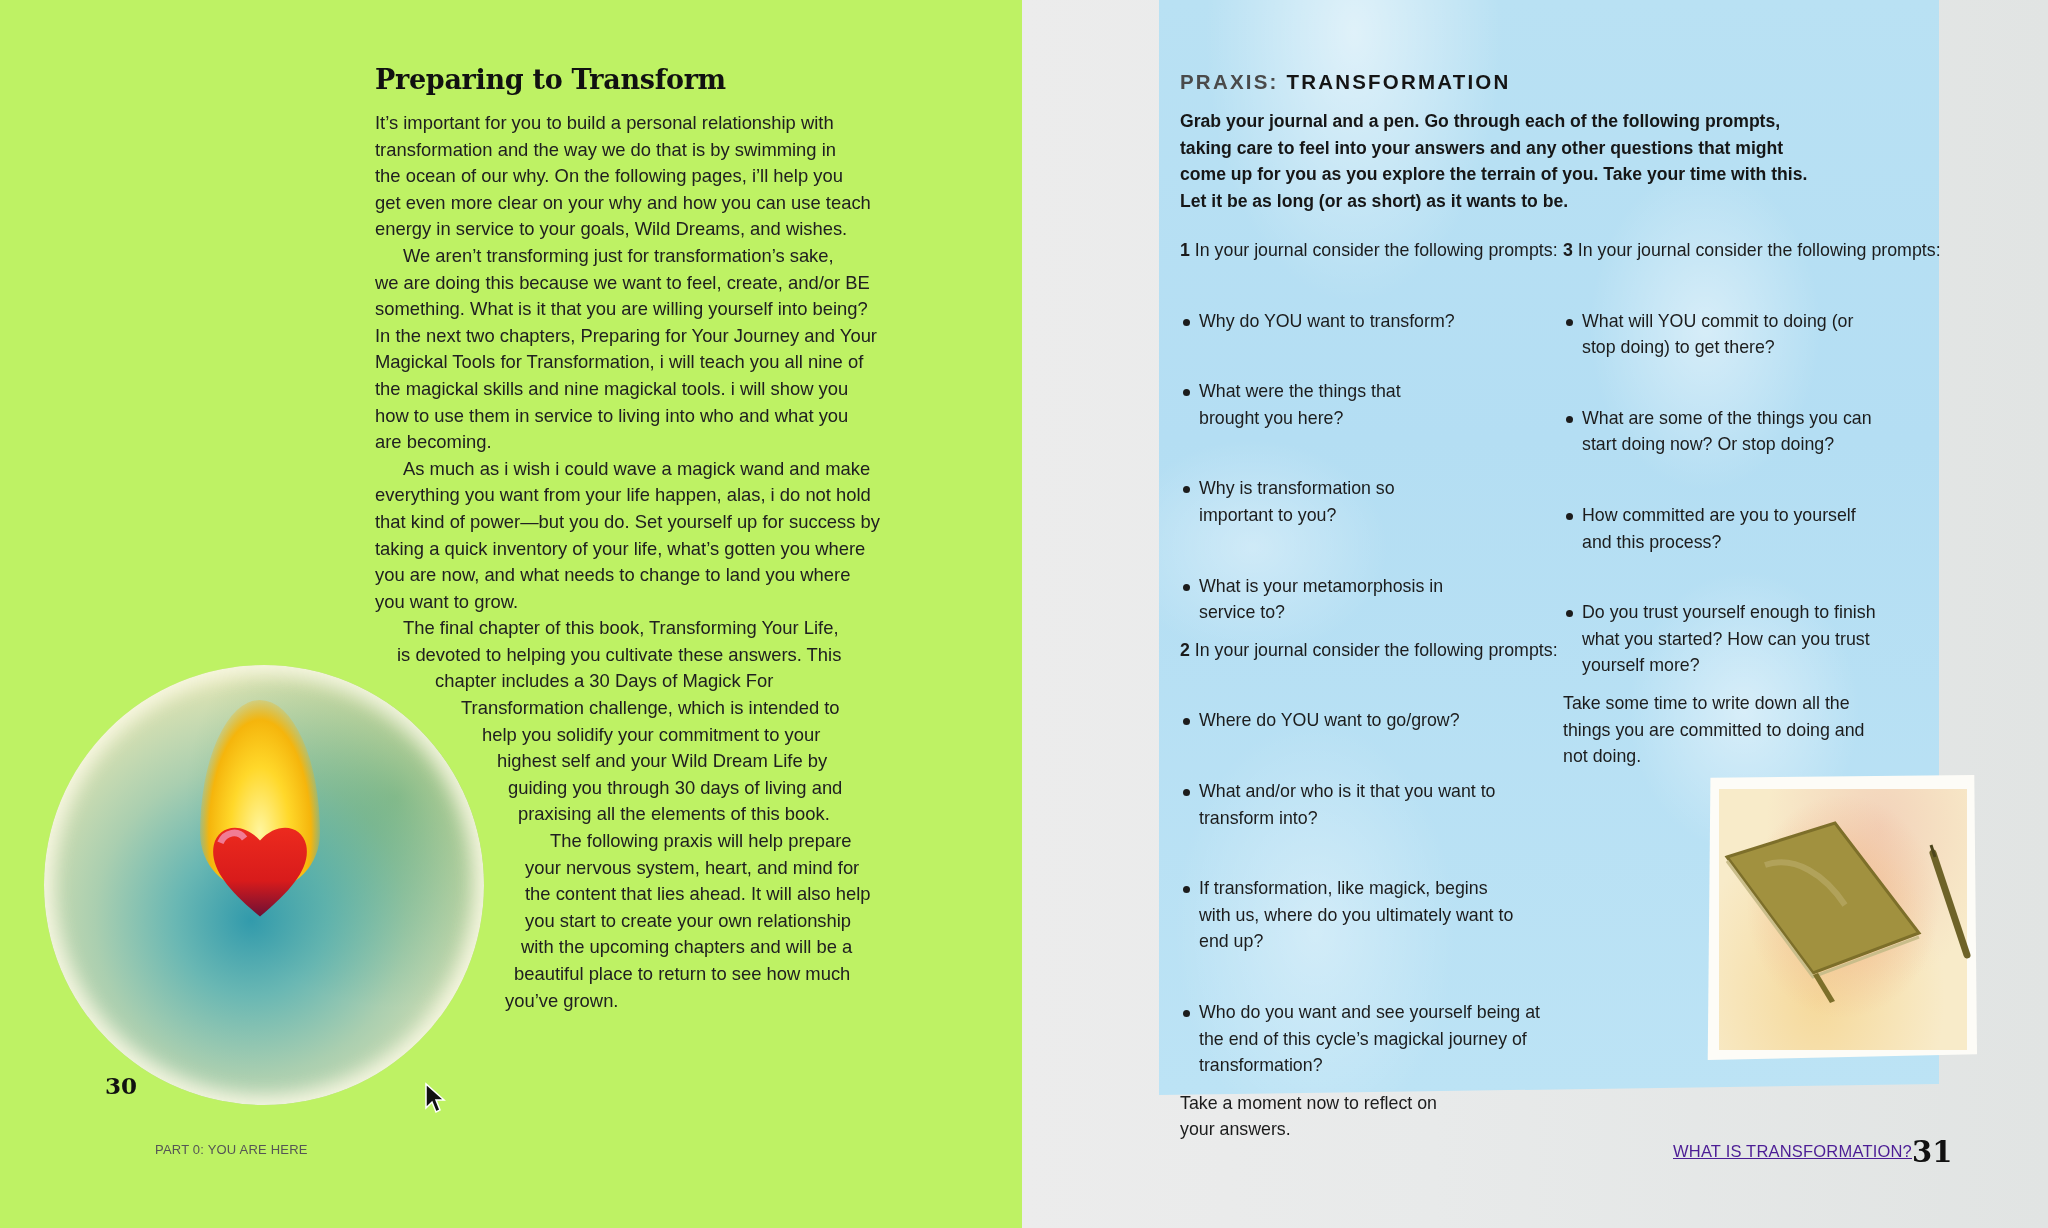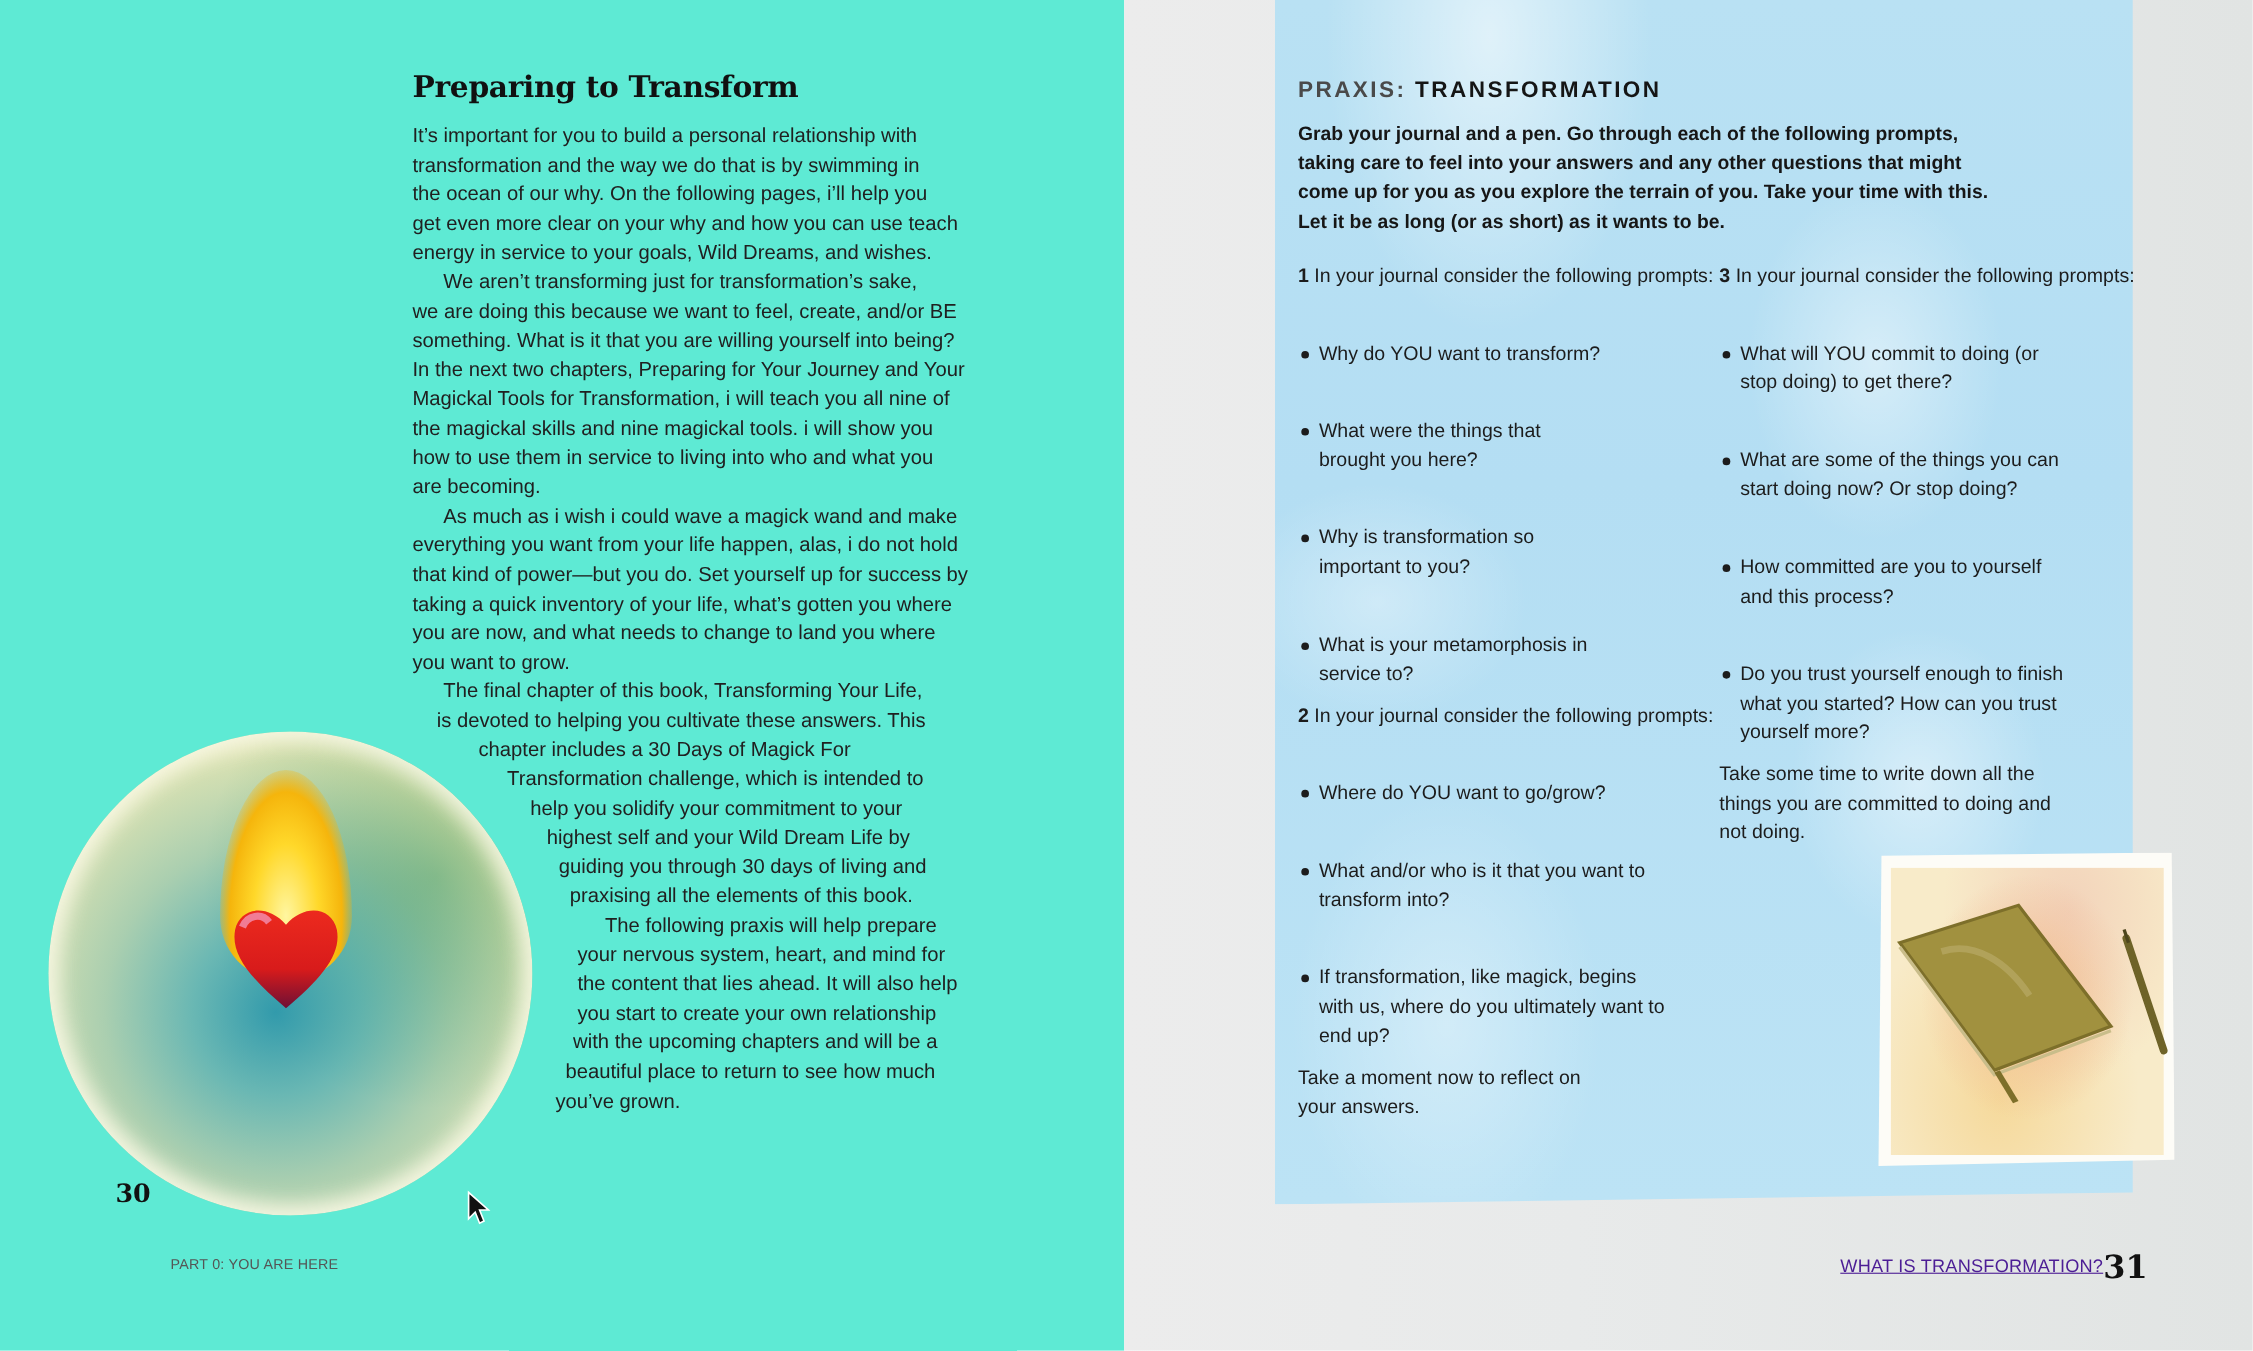--- a/index.html
+++ b/index.html
@@ -2,21 +2,21 @@
 <html><head>
 <meta charset="utf-8">
 <style>
   * { box-sizing: border-box; margin: 0; padding: 0; }
   html, body { width: 2048px; height: 1228px; overflow: hidden; }
   body { position: relative; background: #ffffff; font-family: "Liberation Sans", sans-serif; color: #1e1e1e; }
 
   
   .page-left {
     position: absolute; left: 0; top: 0; width: 1022px; height: 1228px;
-    background: #5eead4;
+    background: #bef264;
   }
   .title {
     position: absolute; left: 375px; top: 64px;
     font-family: "DejaVu Serif", serif; font-weight: bold; font-size: 27px;
     color: #111; letter-spacing: -0.3px;
   }
   .body-text {
     position: absolute; left: 375px; top: 110px; width: 520px;
     font-size: 18.4px; line-height: 26.6px; color: #202020;
   }
@@ -210,20 +210,21 @@
     <div class="bullet">Why do YOU want to transform?</div>
     <div class="bullet" style="width:245px">What were the things that brought you here?</div>
     <div class="bullet" style="width:270px">Why is transformation so important to you?</div>
     <div class="bullet" style="width:290px">What is your metamorphosis in service to?</div>
   </div>
   <div class="prompt-group">
     <div><span class="prompt-num">2</span> <span>In your journal consider the following prompts:</span></div>
     <div class="bullet">Where do YOU want to go/grow?</div>
     <div class="bullet" style="width:320px">What and/or who is it that you want to transform into?</div>
     <div class="bullet" style="width:340px">If transformation, like magick, begins with us, where do you ultimately want to end up?</div>
+    <div class="bullet" style="width:365px">Who do you want and see yourself being at the end of this cycle’s magickal journey of transformation?</div>
   </div>
   <p class="closing" style="width:290px">Take a moment now to reflect on your answers.</p>
 </div>
 
 <div class="col col-b">
   <div class="prompt-group">
     <div><span class="prompt-num">3</span> <span>In your journal consider the following prompts:</span></div>
     <div class="bullet" style="width:300px">What will YOU commit to doing (or stop doing) to get there?</div>
     <div class="bullet" style="width:335px">What are some of the things you can start doing now? Or stop doing?</div>
     <div class="bullet" style="width:320px">How committed are you to yourself and this process?</div>

